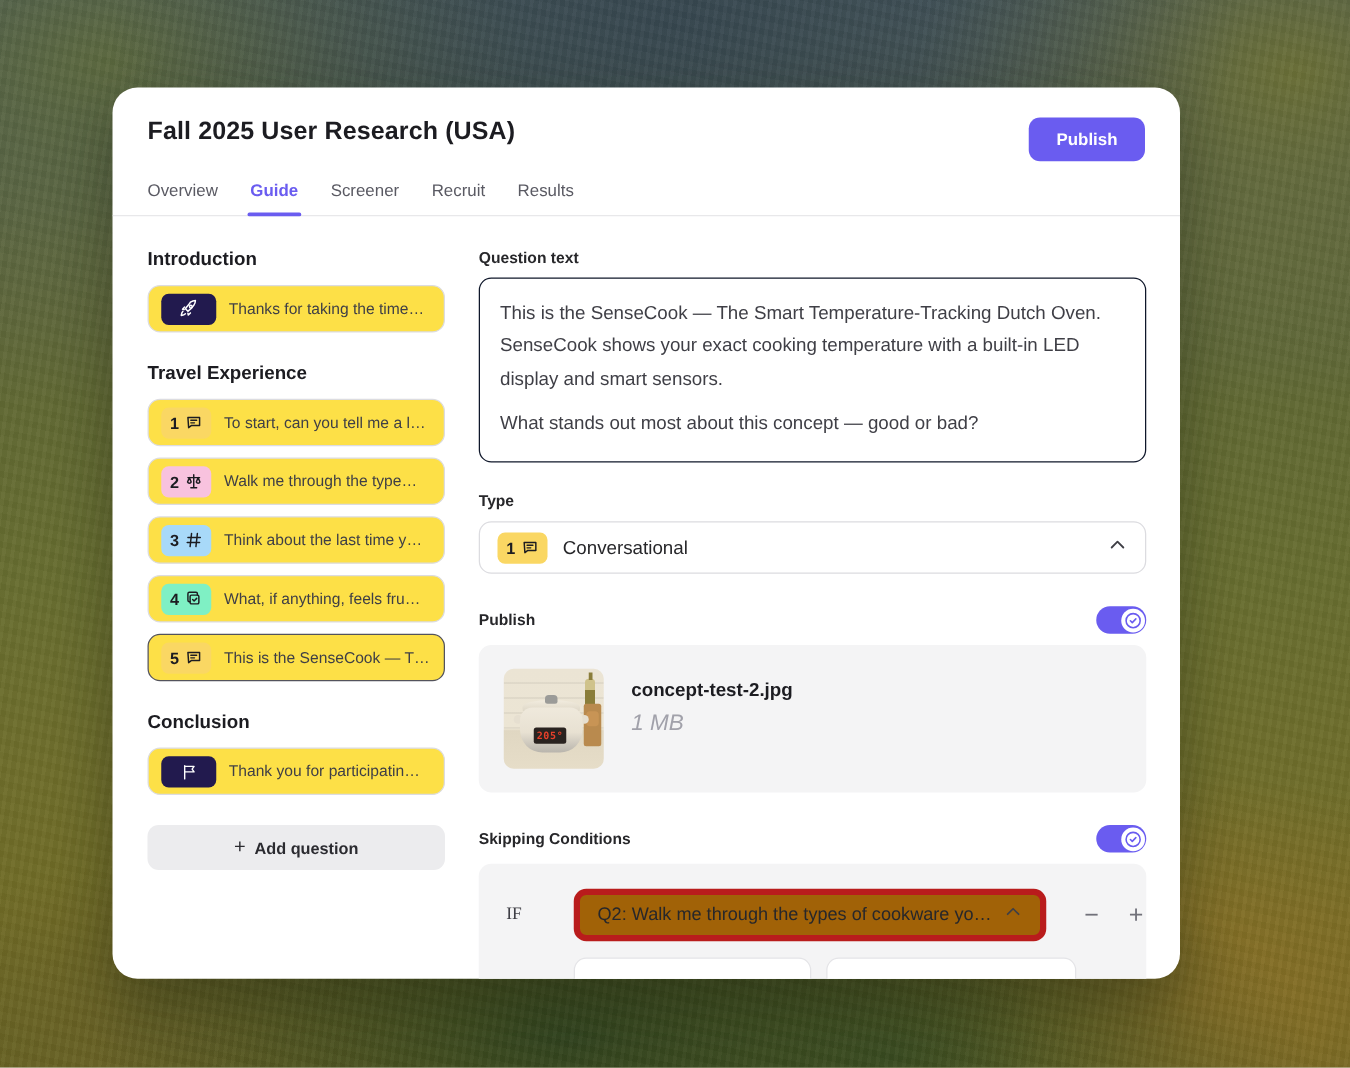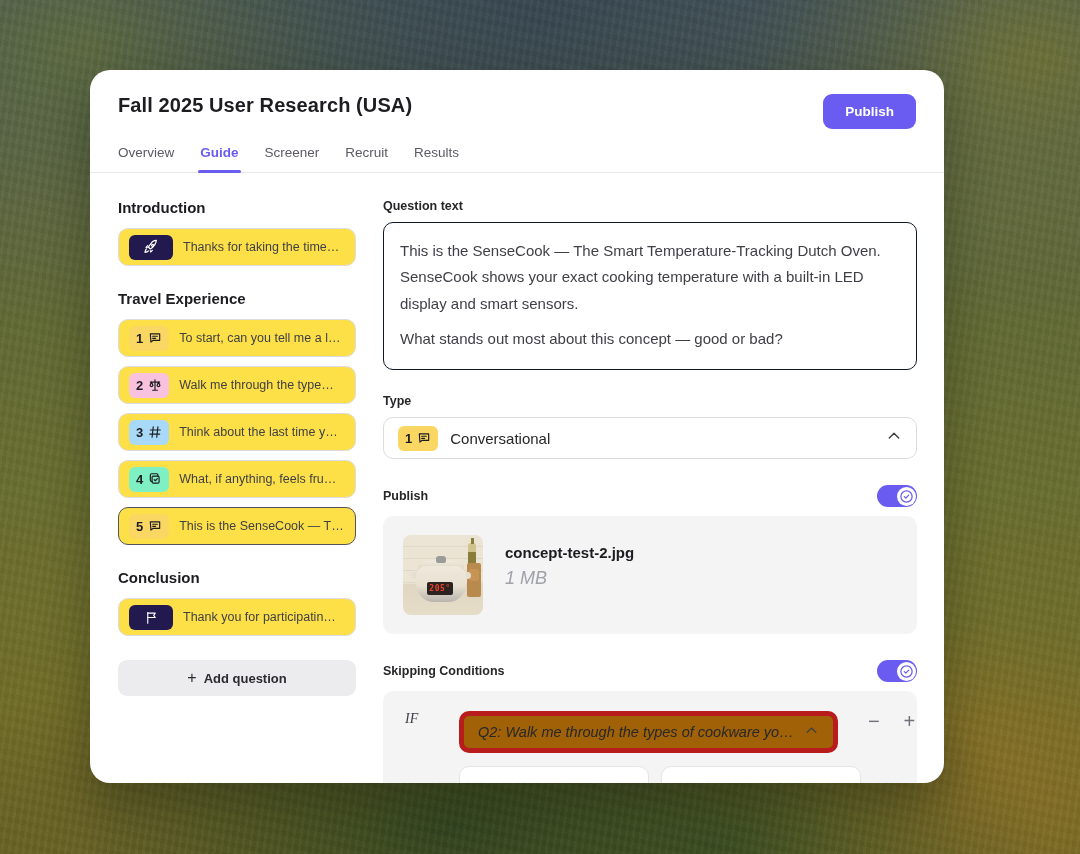--- a/index.html
+++ b/index.html
@@ -122,21 +122,21 @@
   .thumb .pot-lid { position:absolute; left:15px; bottom:44px; width:46px; height:11px; background:linear-gradient(180deg,#f2ecdf,#d9d2c1); border-radius:50% 50% 4px 4px; }
   .thumb .pot-knob { position:absolute; left:33px; bottom:52px; width:10px; height:7px; background:#9b9b98; border-radius:3px 3px 2px 2px; }
   .thumb .handle { position:absolute; bottom:36px; width:7px; height:7px; background:#e6dfd0; border-radius:50%; }
   .thumb .handle.left { left:8px; } .thumb .handle.right { left:61px; }
   .thumb .led { position:absolute; left:24px; bottom:20px; width:26px; height:13px; background:#2a2320; border-radius:2px;
     color:#e8402a; font-size:8px; font-weight:700; display:flex; align-items:center; justify-content:center; letter-spacing:.5px;
     font-family:"DejaVu Sans Mono", monospace; }
 
   
   .conditions-panel { padding:20px; height:160px; }
-  .cond-row { display:flex; align-items:flex-start;font-style:italic; }
+  .cond-row { display:flex; align-items:center; }
   .if-label { font-family:"Liberation Serif", serif; font-size:14px; color:#3f3f46; width:56px; flex:0 0 56px; padding-left:2px; }
   .cond-select { background:#a16207; border:5px solid #b91c1c; border-radius:10px; height:42px; width:398px;
     display:flex; align-items:center; padding:0 14px; gap:10px; cursor:pointer; }
   .cond-select .value { font-size:14.5px; color:#27272a; flex:1; white-space:nowrap; overflow:hidden; }
   .stepper { display:flex; align-items:center; gap:24px; margin-left:30px; color:#71717a; font-size:20px; }
   .stepper span { cursor:pointer; line-height:1; }
   .cond-row2 { display:flex; gap:12px; margin-left:56px; margin-top:13px; }
   .stub-box { background:#fff; border:1px solid #e4e4e7; border-radius:10px 10px 0 0; height:40px; }
   .stub-box.a { width:190px; } .stub-box.b { width:200px; }
 </style>

